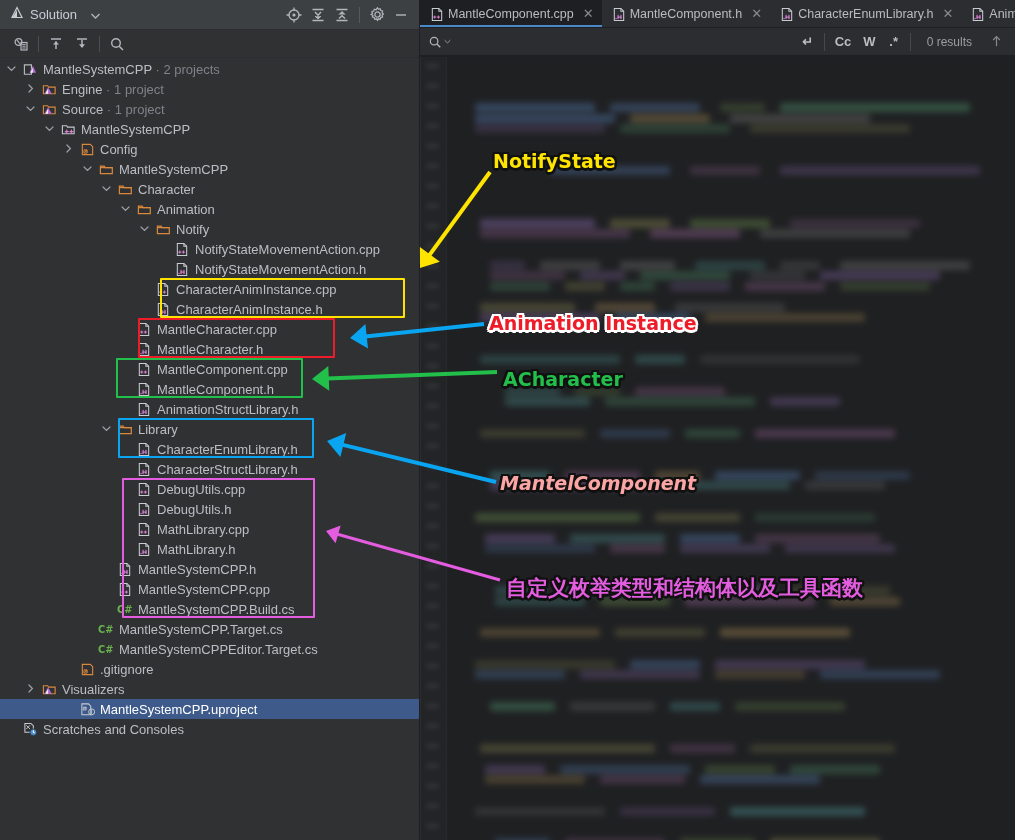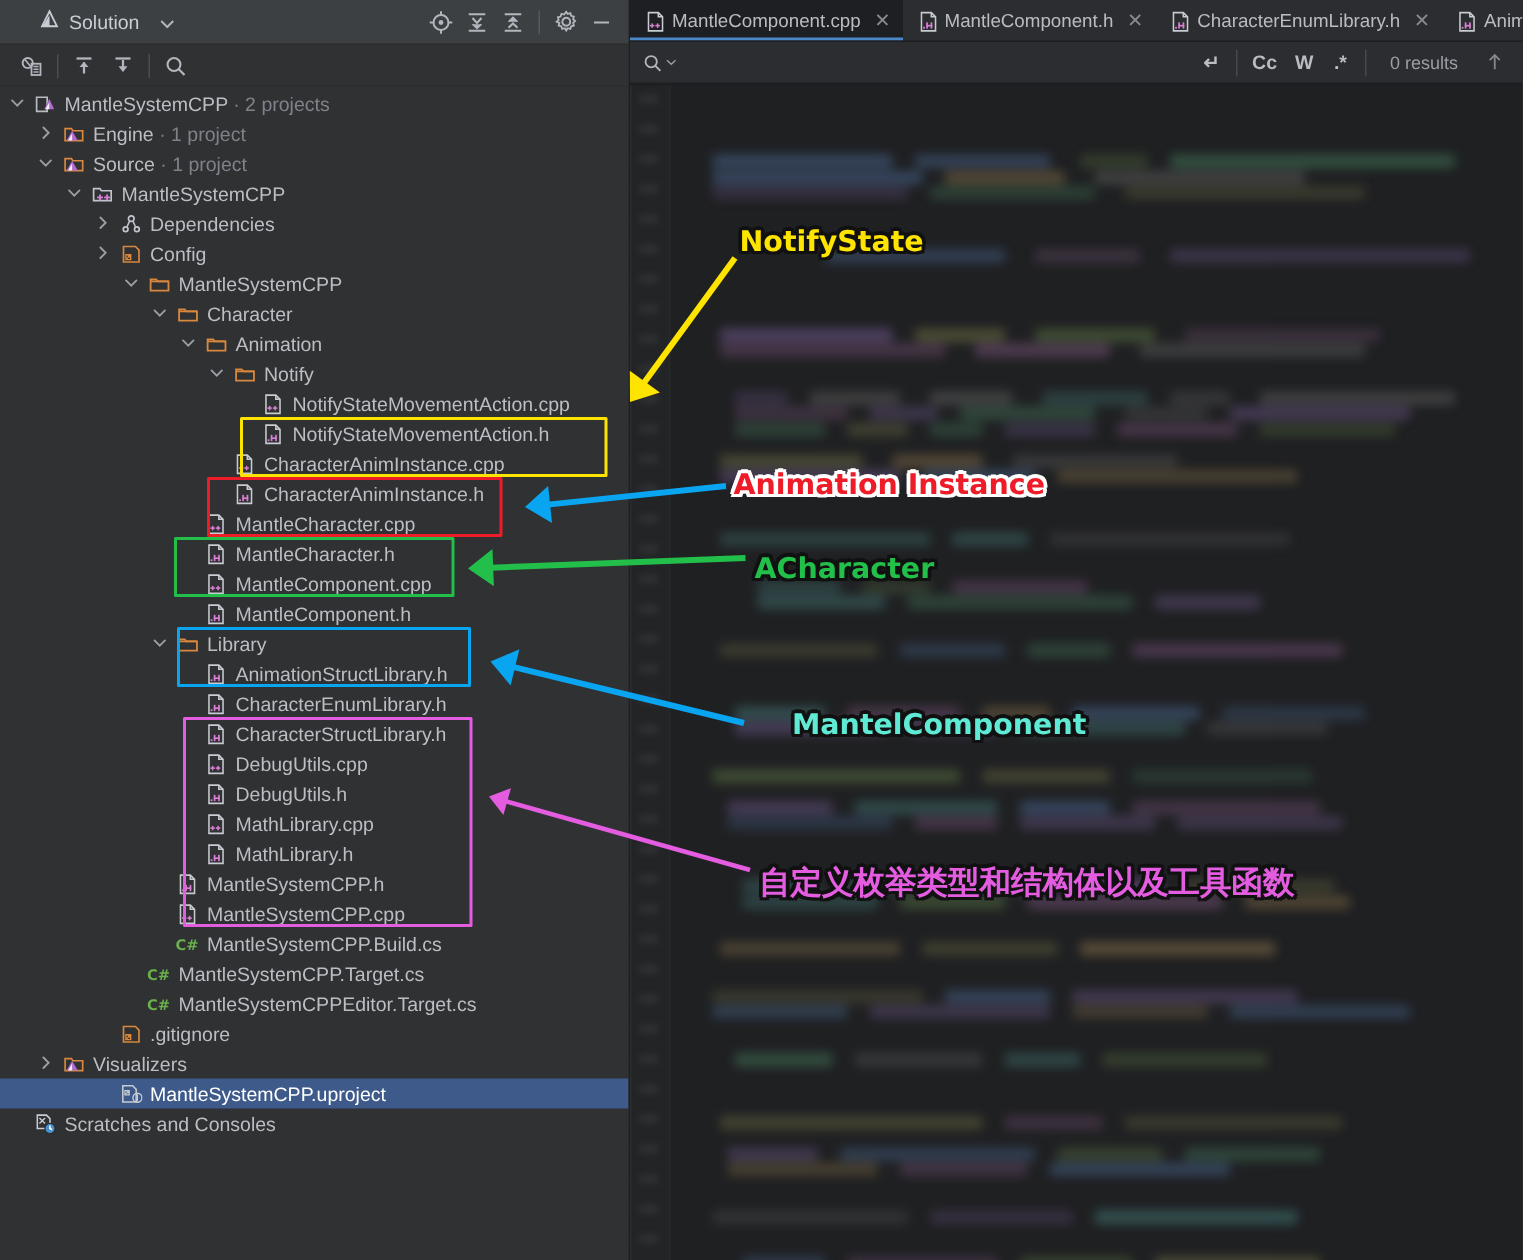--- a/index.html
+++ b/index.html
@@ -20,21 +20,21 @@
   #left-panel {
     position: absolute; left: 0; top: 0;
     width: 420px; height: 840px;
     background: #2f3133;
     border-right: 1px solid #1e1f22;
   }
   .panel-header {
     height: 30px;
     background: #3c4043;
     display: flex; align-items: center;
-    padding: 0 6px 0 26px;
+    padding: 0 6px 0 10px;
     border-bottom: 1px solid #2b2d30;
   }
   .ph-title {
     display: flex; align-items: center; gap: 6px;
     color: #c8ccd4; font-size: 13px;
   }
   .ph-title .lbl { font-size: 13px; color: #c9ced6; }
   .ph-spacer { flex: 1; }
   .ph-icons { display: flex; align-items: center; gap: 0px; }
   .ph-icon {
@@ -372,37 +372,20 @@
         </div>
         <div class="row">
           <span style="display:inline-block;width:63px;flex:0 0 63px;"></span>
           <span class="twisty">
             <svg width="11" height="11" viewBox="0 0 12 12">
               <path d="M4.3 2.2 L8.1 6 L4.3 9.8" fill="none" stroke="#9aa0a6" stroke-width="1.35" stroke-linecap="round"></path>
             </svg>
           </span>
           <span class="icn">
             <svg width="15" height="15" viewBox="0 0 16 16">
-        <circle cx="8" cy="4" r="2" fill="none" stroke="#c2c6cc" stroke-width="1.2"></circle>
-        <circle cx="4" cy="11.5" r="1.7" fill="none" stroke="#c2c6cc" stroke-width="1.2"></circle>
-        <circle cx="12" cy="11.5" r="1.7" fill="none" stroke="#c2c6cc" stroke-width="1.2"></circle>
-        <path d="M6.8 5.8 L5 9.8 M9.2 5.8 L11 9.8" stroke="#c2c6cc" stroke-width="1.1"></path>
-      </svg>
-          </span>
-          <span class="label"><span class="">Dependencies</span><span class="dim"></span></span>
-        </div>
-        <div class="row">
-          <span style="display:inline-block;width:63px;flex:0 0 63px;"></span>
-          <span class="twisty">
-            <svg width="11" height="11" viewBox="0 0 12 12">
-              <path d="M4.3 2.2 L8.1 6 L4.3 9.8" fill="none" stroke="#9aa0a6" stroke-width="1.35" stroke-linecap="round"></path>
-            </svg>
-          </span>
-          <span class="icn">
-            <svg width="15" height="15" viewBox="0 0 16 16">
         <path d="M2.5 2.5 L11 2.5 L13.5 5 L13.5 13.5 L2.5 13.5 Z" fill="none" stroke="#d9883d" stroke-width="1.2"></path>
         <path d="M4.2 8.4 L7.6 8.4 L7.6 11.8 L4.2 11.8 Z" fill="none" stroke="#d9883d" stroke-width="1"></path>
         <path d="M4.7 11.3 L7.1 8.9 M7.1 8.9 L5.6 8.9 M7.1 8.9 L7.1 10.4" stroke="#d9883d" stroke-width=".9" fill="none"></path>
       </svg>
           </span>
           <span class="label"><span class="">Config</span><span class="dim"></span></span>
         </div>
         <div class="row">
           <span style="display:inline-block;width:82px;flex:0 0 82px;"></span>
           <span class="twisty">
@@ -593,50 +576,50 @@
                 <rect x="3.2" y="11.6" width="1.3" height="1.3"></rect>
         <rect x="5.4" y="8.4" width="1.2" height="4.5"></rect>
                 <rect x="8.5" y="8.4" width="1.2" height="4.5"></rect>
         <rect x="5.4" y="10.2" width="4.3" height="1.2"></rect>
               </g>
       </svg>
           </span>
           <span class="label"><span class="">MantleComponent.h</span><span class="dim"></span></span>
         </div>
         <div class="row">
+          <span style="display:inline-block;width:120px;flex:0 0 120px;"></span>
+          <span class="twisty"></span>
+          <span class="icn">
+            <svg width="14" height="15" viewBox="0 0 14 16">
+        <path d="M2 1.5 L9 1.5 L12 4.5 L12 14.5 L2 14.5 Z" fill="none" stroke="#c8ccd2" stroke-width="1.1"></path>
+        <path d="M9 1.5 L9 4.5 L12 4.5" fill="none" stroke="#c8ccd2" stroke-width="1.1"></path>
+        <g fill="#d87fd3">
+                <rect x="3.2" y="11.6" width="1.3" height="1.3"></rect>
+        <rect x="5.4" y="8.4" width="1.2" height="4.5"></rect>
+                <rect x="8.5" y="8.4" width="1.2" height="4.5"></rect>
+        <rect x="5.4" y="10.2" width="4.3" height="1.2"></rect>
+              </g>
+      </svg>
+          </span>
+          <span class="label"><span class="">AnimationStructLibrary.h</span><span class="dim"></span></span>
+        </div>
+        <div class="row">
           <span style="display:inline-block;width:101px;flex:0 0 101px;"></span>
           <span class="twisty">
             <svg width="11" height="11" viewBox="0 0 12 12">
               <path d="M2.2 4.3 L6 8.1 L9.8 4.3" fill="none" stroke="#9aa0a6" stroke-width="1.35" stroke-linecap="round"></path>
             </svg>
           </span>
           <span class="icn">
             <svg width="15" height="15" viewBox="0 0 16 16">
         <path d="M1.5 4.5 L5.5 4.5 L6.6 6 L14.2 6 L14.2 12.5 L1.5 12.5 Z" fill="none" stroke="#d9883d" stroke-width="1.3"></path>
         <path d="M1.5 6 L14.2 6" stroke="#d9883d" stroke-width="1.3"></path>
       </svg>
           </span>
           <span class="label"><span class="">Library</span><span class="dim"></span></span>
-        </div>
-        <div class="row">
-          <span style="display:inline-block;width:120px;flex:0 0 120px;"></span>
-          <span class="twisty"></span>
-          <span class="icn">
-            <svg width="14" height="15" viewBox="0 0 14 16">
-        <path d="M2 1.5 L9 1.5 L12 4.5 L12 14.5 L2 14.5 Z" fill="none" stroke="#c8ccd2" stroke-width="1.1"></path>
-        <path d="M9 1.5 L9 4.5 L12 4.5" fill="none" stroke="#c8ccd2" stroke-width="1.1"></path>
-        <g fill="#d87fd3">
-                <rect x="3.2" y="11.6" width="1.3" height="1.3"></rect>
-        <rect x="5.4" y="8.4" width="1.2" height="4.5"></rect>
-                <rect x="8.5" y="8.4" width="1.2" height="4.5"></rect>
-        <rect x="5.4" y="10.2" width="4.3" height="1.2"></rect>
-              </g>
-      </svg>
-          </span>
-          <span class="label"><span class="">AnimationStructLibrary.h</span><span class="dim"></span></span>
         </div>
         <div class="row">
           <span style="display:inline-block;width:120px;flex:0 0 120px;"></span>
           <span class="twisty"></span>
           <span class="icn">
             <svg width="14" height="15" viewBox="0 0 14 16">
         <path d="M2 1.5 L9 1.5 L12 4.5 L12 14.5 L2 14.5 Z" fill="none" stroke="#c8ccd2" stroke-width="1.1"></path>
         <path d="M9 1.5 L9 4.5 L12 4.5" fill="none" stroke="#c8ccd2" stroke-width="1.1"></path>
         <g fill="#d87fd3">
                 <rect x="3.2" y="11.6" width="1.3" height="1.3"></rect>
@@ -1128,17 +1111,17 @@
     </svg>
   <div id="annot">
       <div class="hbox" style="left: 160px; top: 278px; width: 245px; height: 40px; border-color: rgb(255, 228, 0);"></div>
       <div class="hbox" style="left: 138px; top: 318px; width: 197px; height: 40px; border-color: rgb(238, 28, 40);"></div>
       <div class="hbox" style="left: 116px; top: 358px; width: 187px; height: 40px; border-color: rgb(34, 192, 74);"></div>
       <div class="hbox" style="left: 118px; top: 418px; width: 196px; height: 40px; border-color: rgb(10, 165, 240);"></div>
       <div class="hbox" style="left: 122px; top: 478px; width: 193px; height: 140px; border-color: rgb(228, 92, 224);"></div>
       <div class="atext out-dark" style="left: 493px; top: 150px; color: rgb(255, 228, 0); font-size: 19px;">NotifyState</div>
       <div class="atext out-light" style="left: 489px; top: 312px; color: rgb(238, 28, 40); font-size: 19px;">Animation Instance</div>
       <div class="atext out-dark" style="left: 503px; top: 368px; color: rgb(34, 192, 74); font-size: 19px;">ACharacter</div>
-      <div class="atext out-dark" style="left: 528px; top: 472px; color: #5eead4; font-size: 19px;">MantelComponent</div>
+      <div class="atext out-dark" style="left: 500px; top: 472px; color: #fca5a5; font-size: 19px; font-style: italic;">MantelComponent</div>
       <div class="atext out-dark" style="left: 506px; top: 574px; color: rgb(228, 92, 224); font-size: 21px;">自定义枚举类型和结构体以及工具函数</div>
     </div>
 
 </div>
 
 </body></html>

